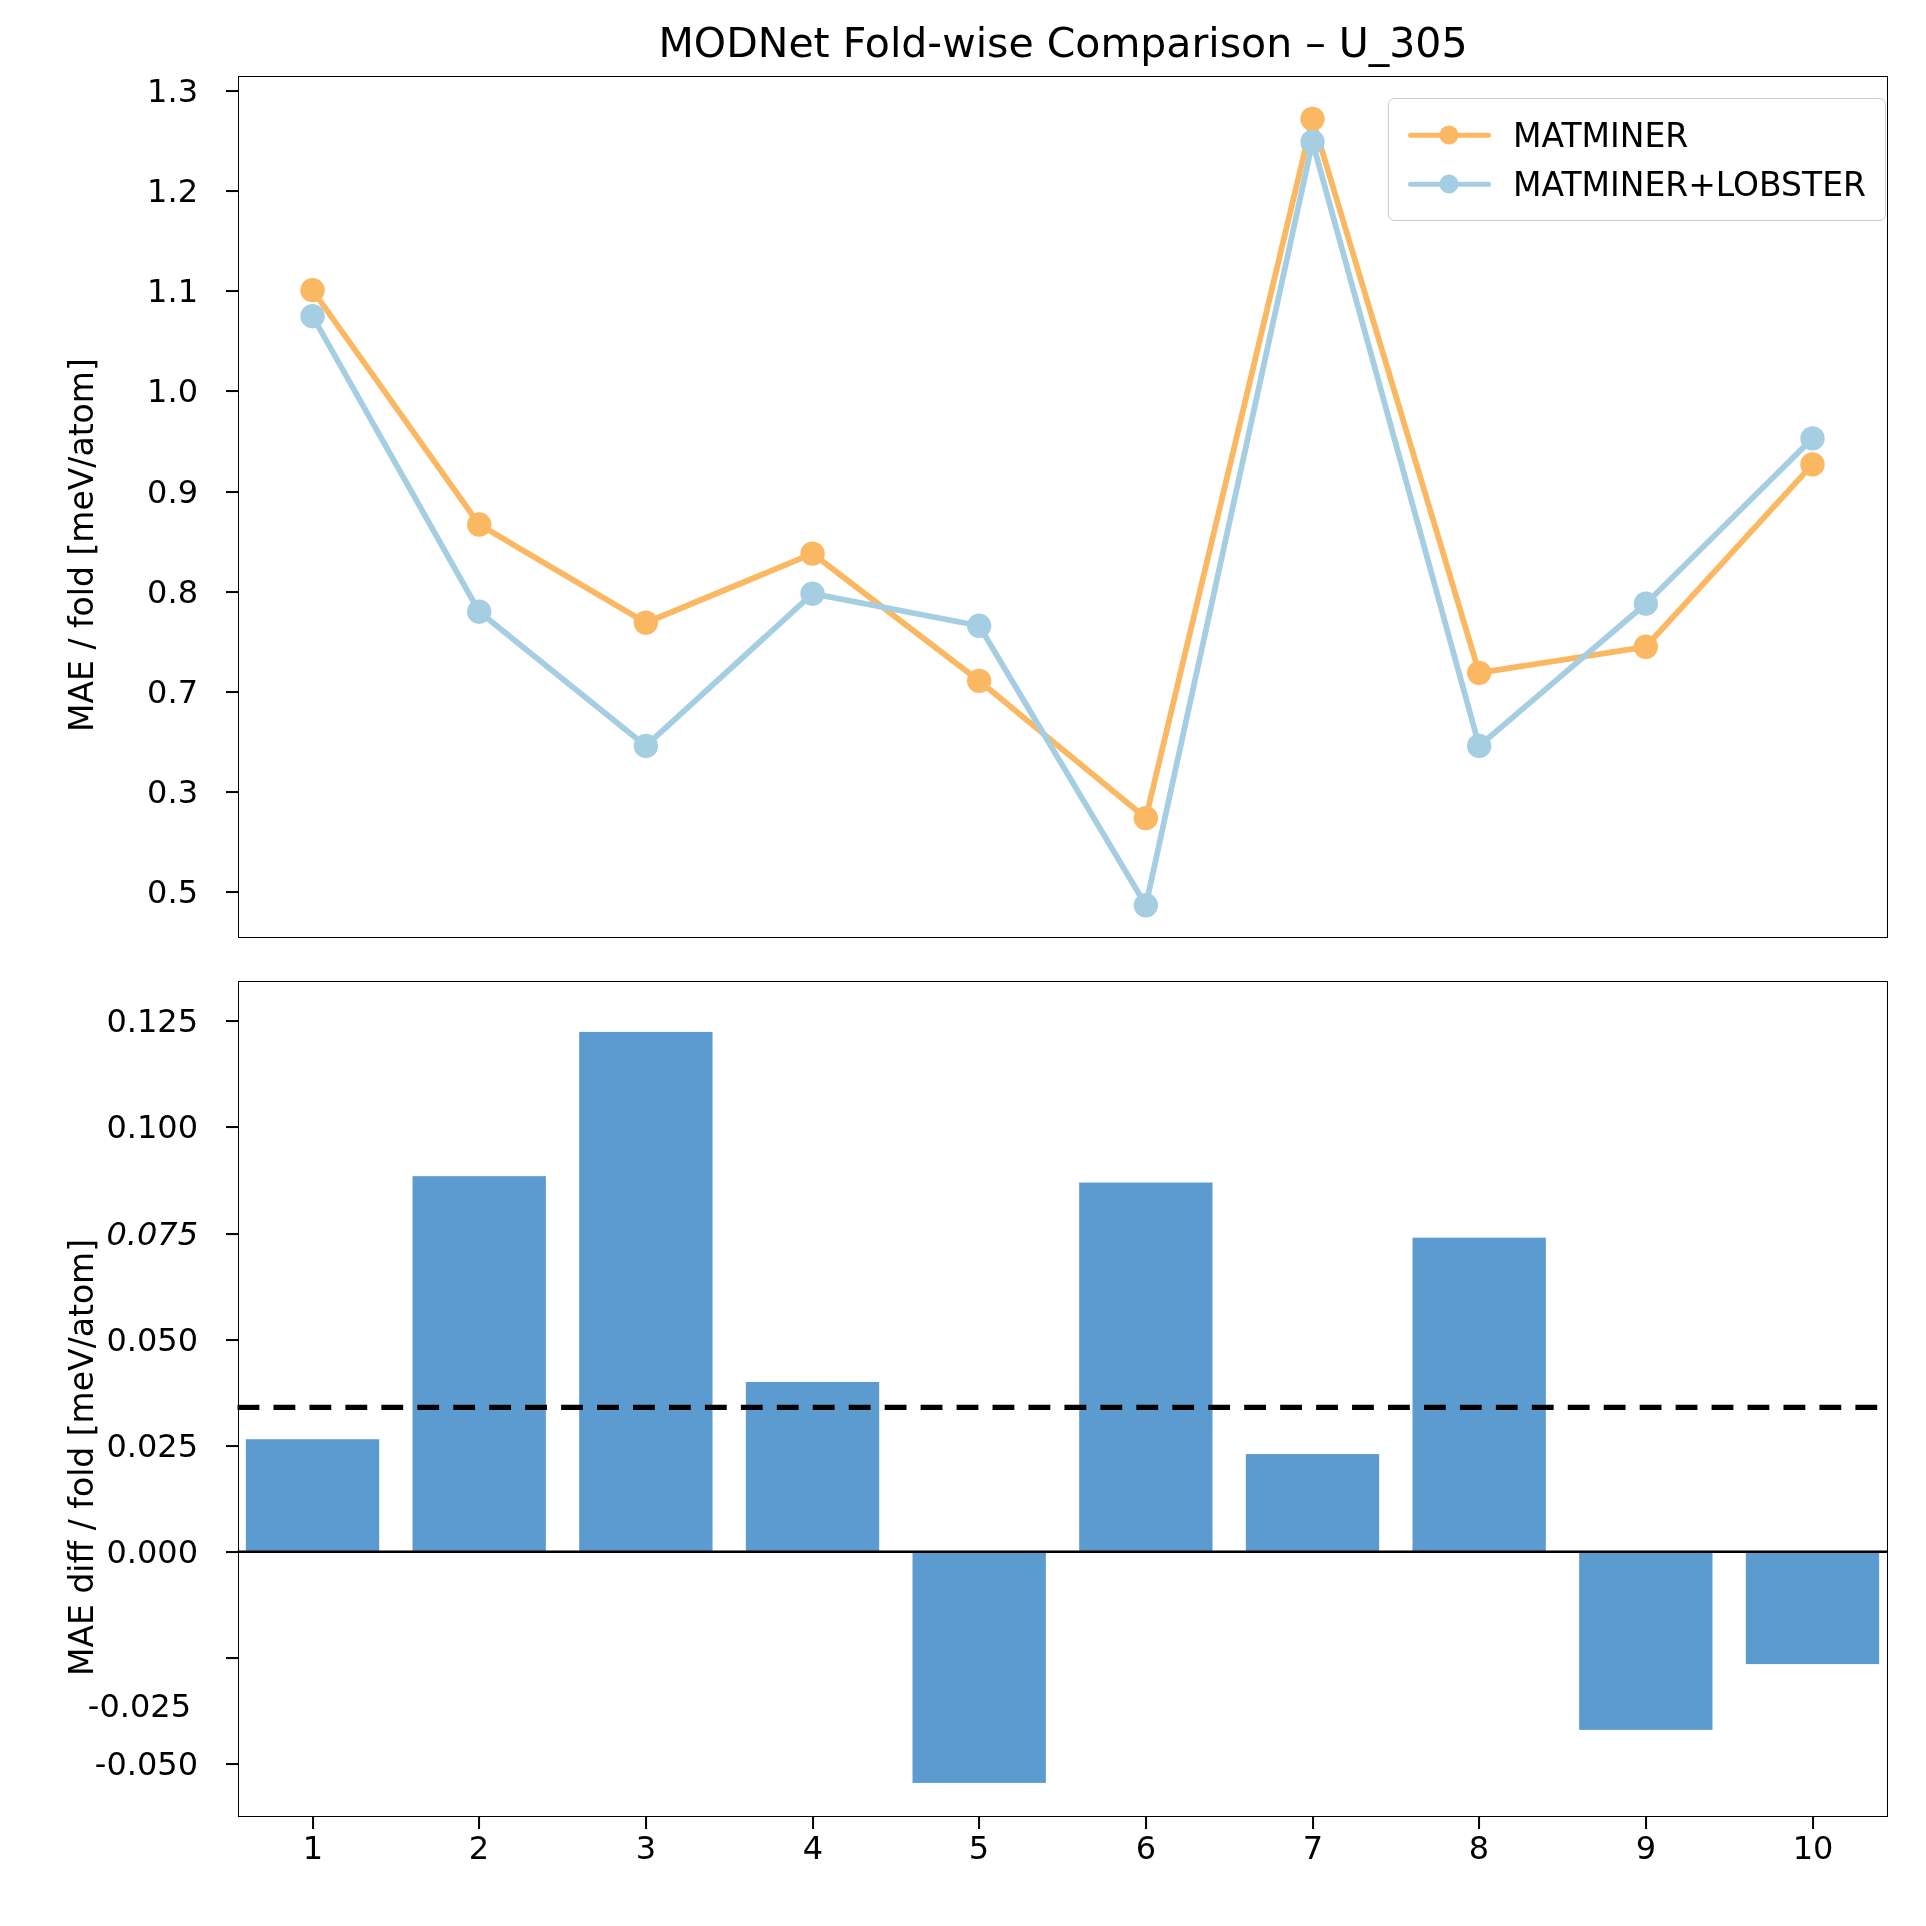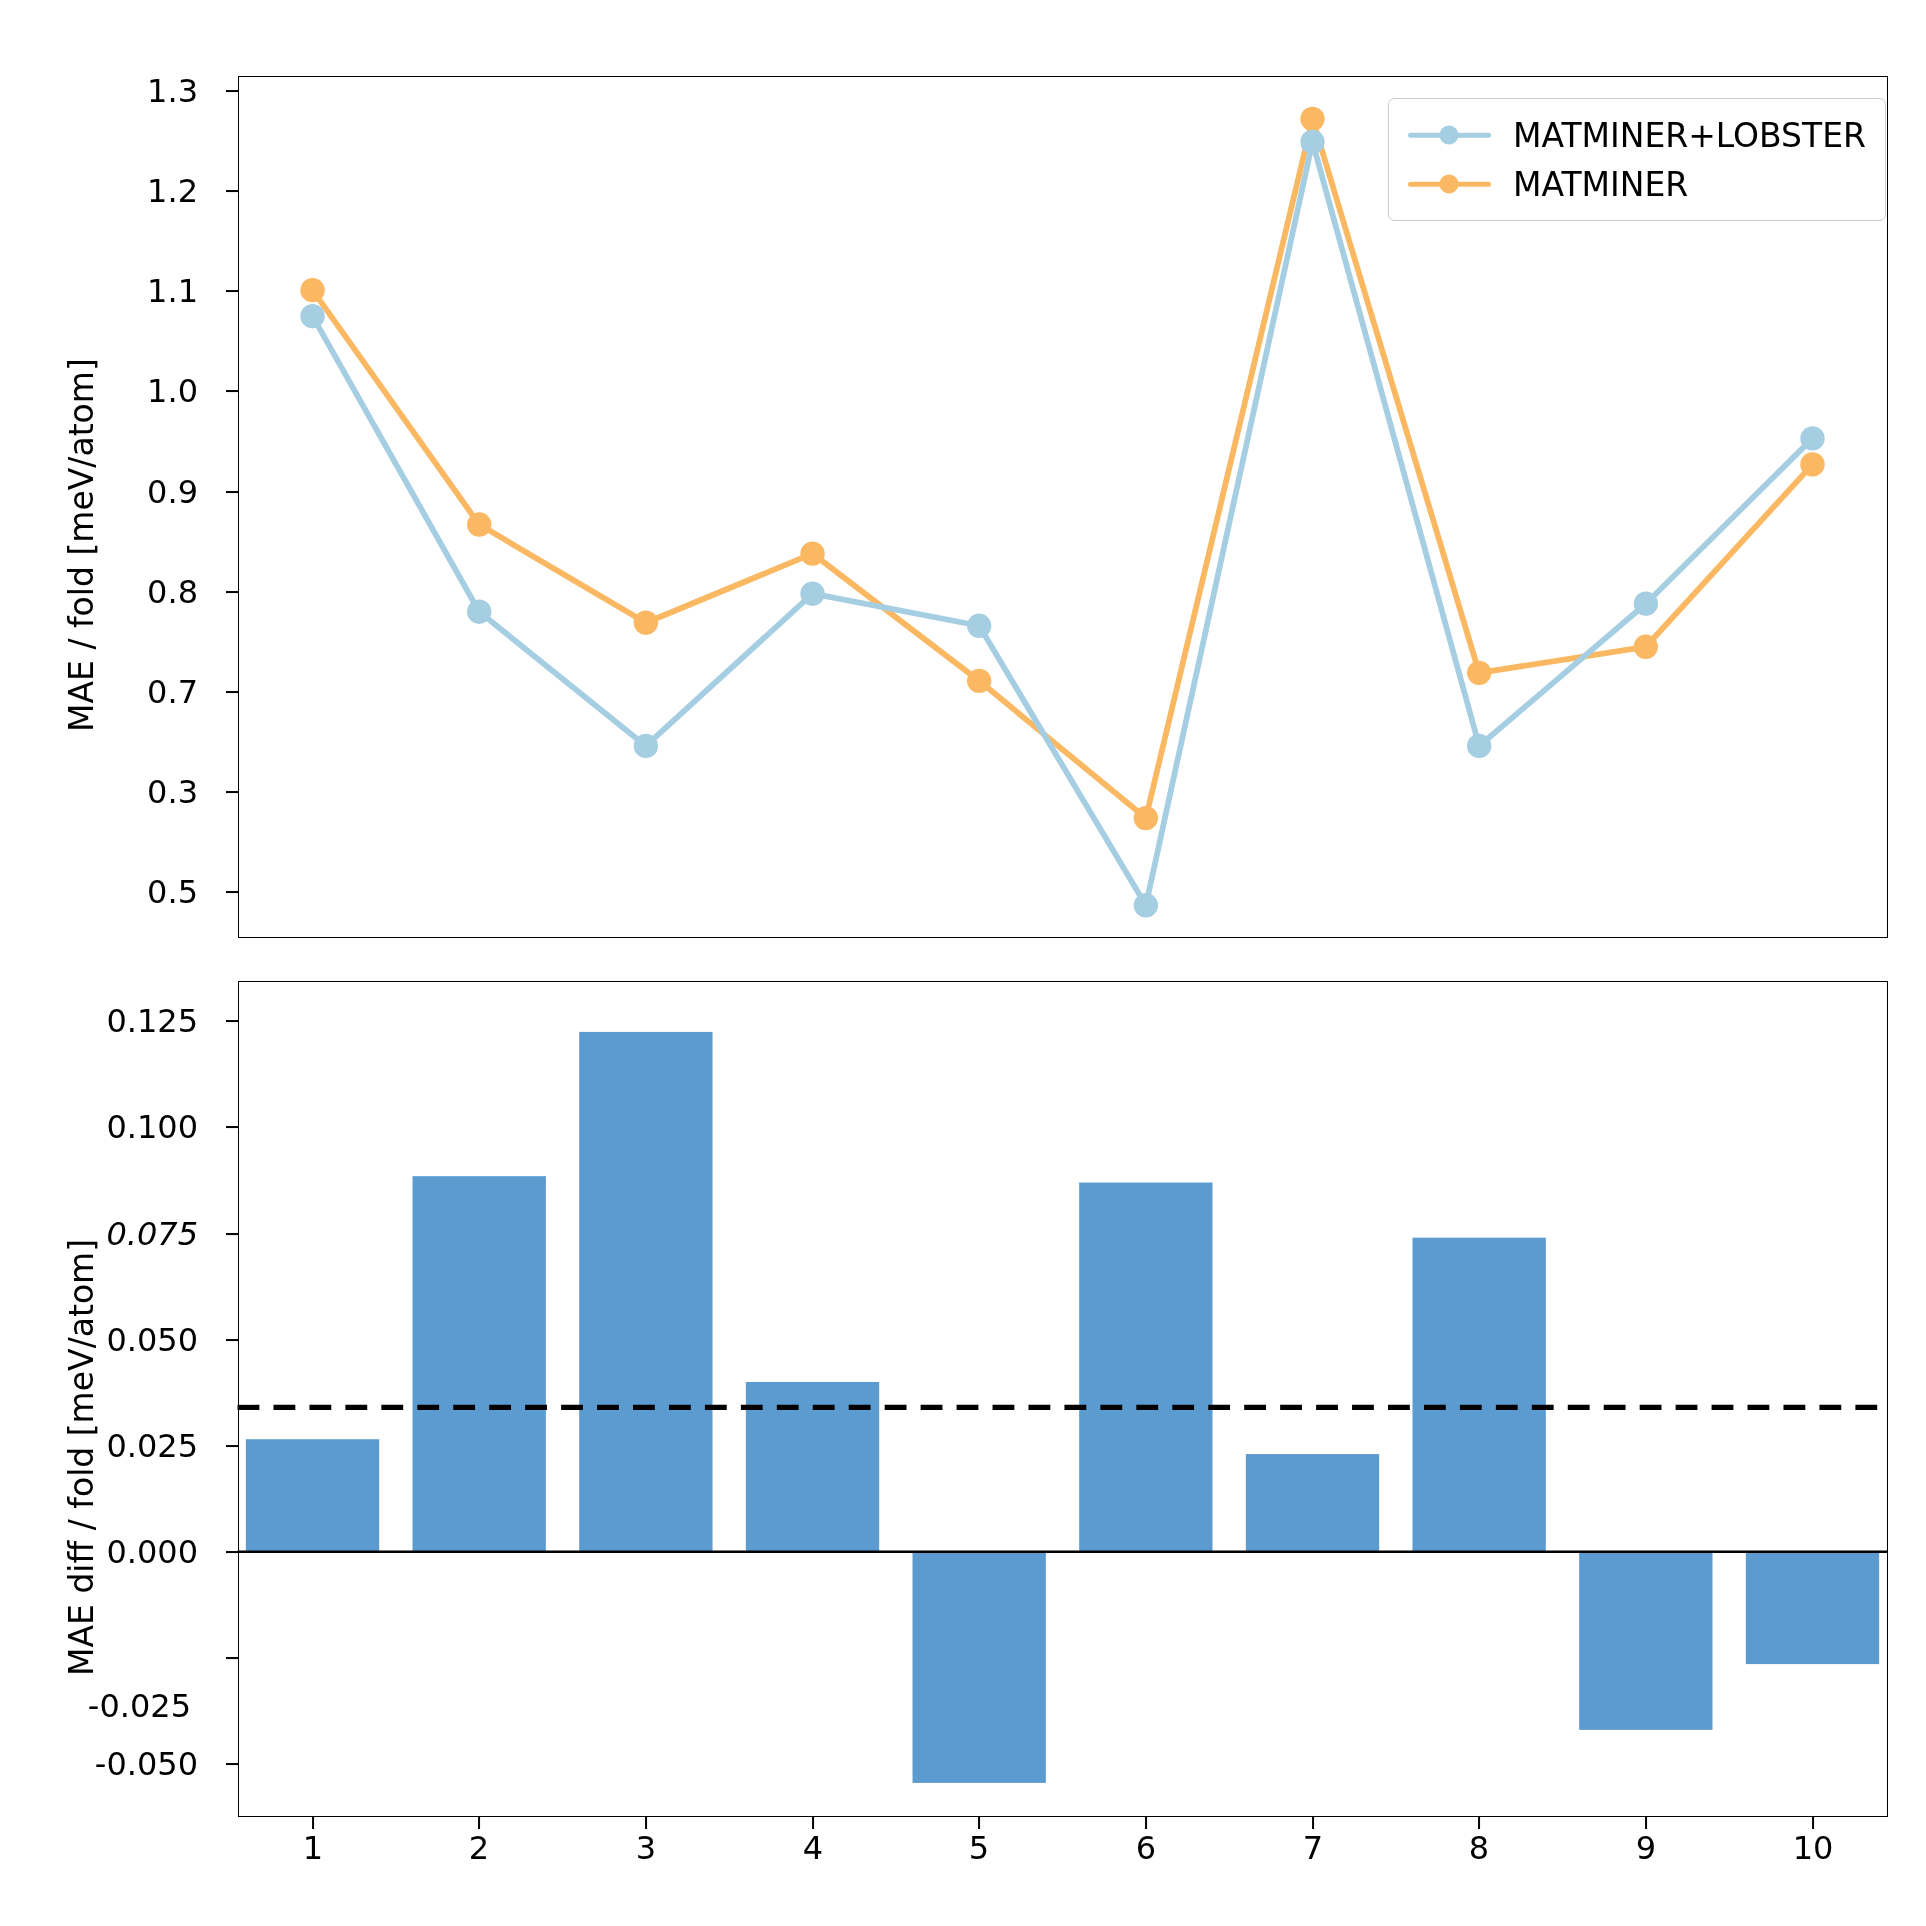--- a/index.html
+++ b/index.html
@@ -158,20 +158,21 @@
     color: #000000;
     white-space: nowrap;
     line-height: 1;
   }
 </style>
 </head>
 <body>
 
 <div id="figure">
 
+  <div class="fig-title">MODNet Fold-wise Comparison – U_305</div>
 
   <div class="ylabel" id="top-ylabel">MAE / fold [meV/atom]</div>
   <div class="ylabel" id="bot-ylabel">MAE diff / fold [meV/atom]</div>
 
   <div class="axes-frame" id="top-axes"></div>
   <div class="axes-frame" id="bot-axes"></div>
 
   <div id="tick-layer">
       <div class="ytick-wrap" style="top: 892px;">
         <div class="ytick-label" style="right: 19px;">0.5</div>
@@ -296,29 +297,29 @@
       <circle cx="1784.7979797979801" cy="1410.0651162790698" r="19" fill="#A6CEE3"></circle>
       <circle cx="2044.3939393939397" cy="220.99069767441847" r="19" fill="#A6CEE3"></circle>
       <circle cx="2303.9898989898993" cy="1161.9511627906977" r="19" fill="#A6CEE3"></circle>
       <circle cx="2563.5858585858587" cy="940.3651162790696" r="19" fill="#A6CEE3"></circle>
       <circle cx="2823.1818181818185" cy="682.8883720930232" r="19" fill="#A6CEE3"></circle>
     </svg>
 
   <div class="legend-box" id="top-legend">
     <div class="legend-row">
       <span class="legend-sample">
+        <span class="legend-line" style="background:#FBB862"></span>
+        <span class="legend-dot" style="background:#FBB862"></span>
+      </span>
+      <span class="legend-text">MATMINER</span>
+    </div>
+    <div class="legend-row">
+      <span class="legend-sample">
         <span class="legend-line" style="background:#A6CEE3"></span>
         <span class="legend-dot" style="background:#A6CEE3"></span>
       </span>
       <span class="legend-text">MATMINER+LOBSTER</span>
     </div>
-    <div class="legend-row">
-      <span class="legend-sample">
-        <span class="legend-line" style="background:#FBB862"></span>
-        <span class="legend-dot" style="background:#FBB862"></span>
-      </span>
-      <span class="legend-text">MATMINER</span>
-    </div>
   </div>
 
 
 </div>
 
 
 </body></html>

